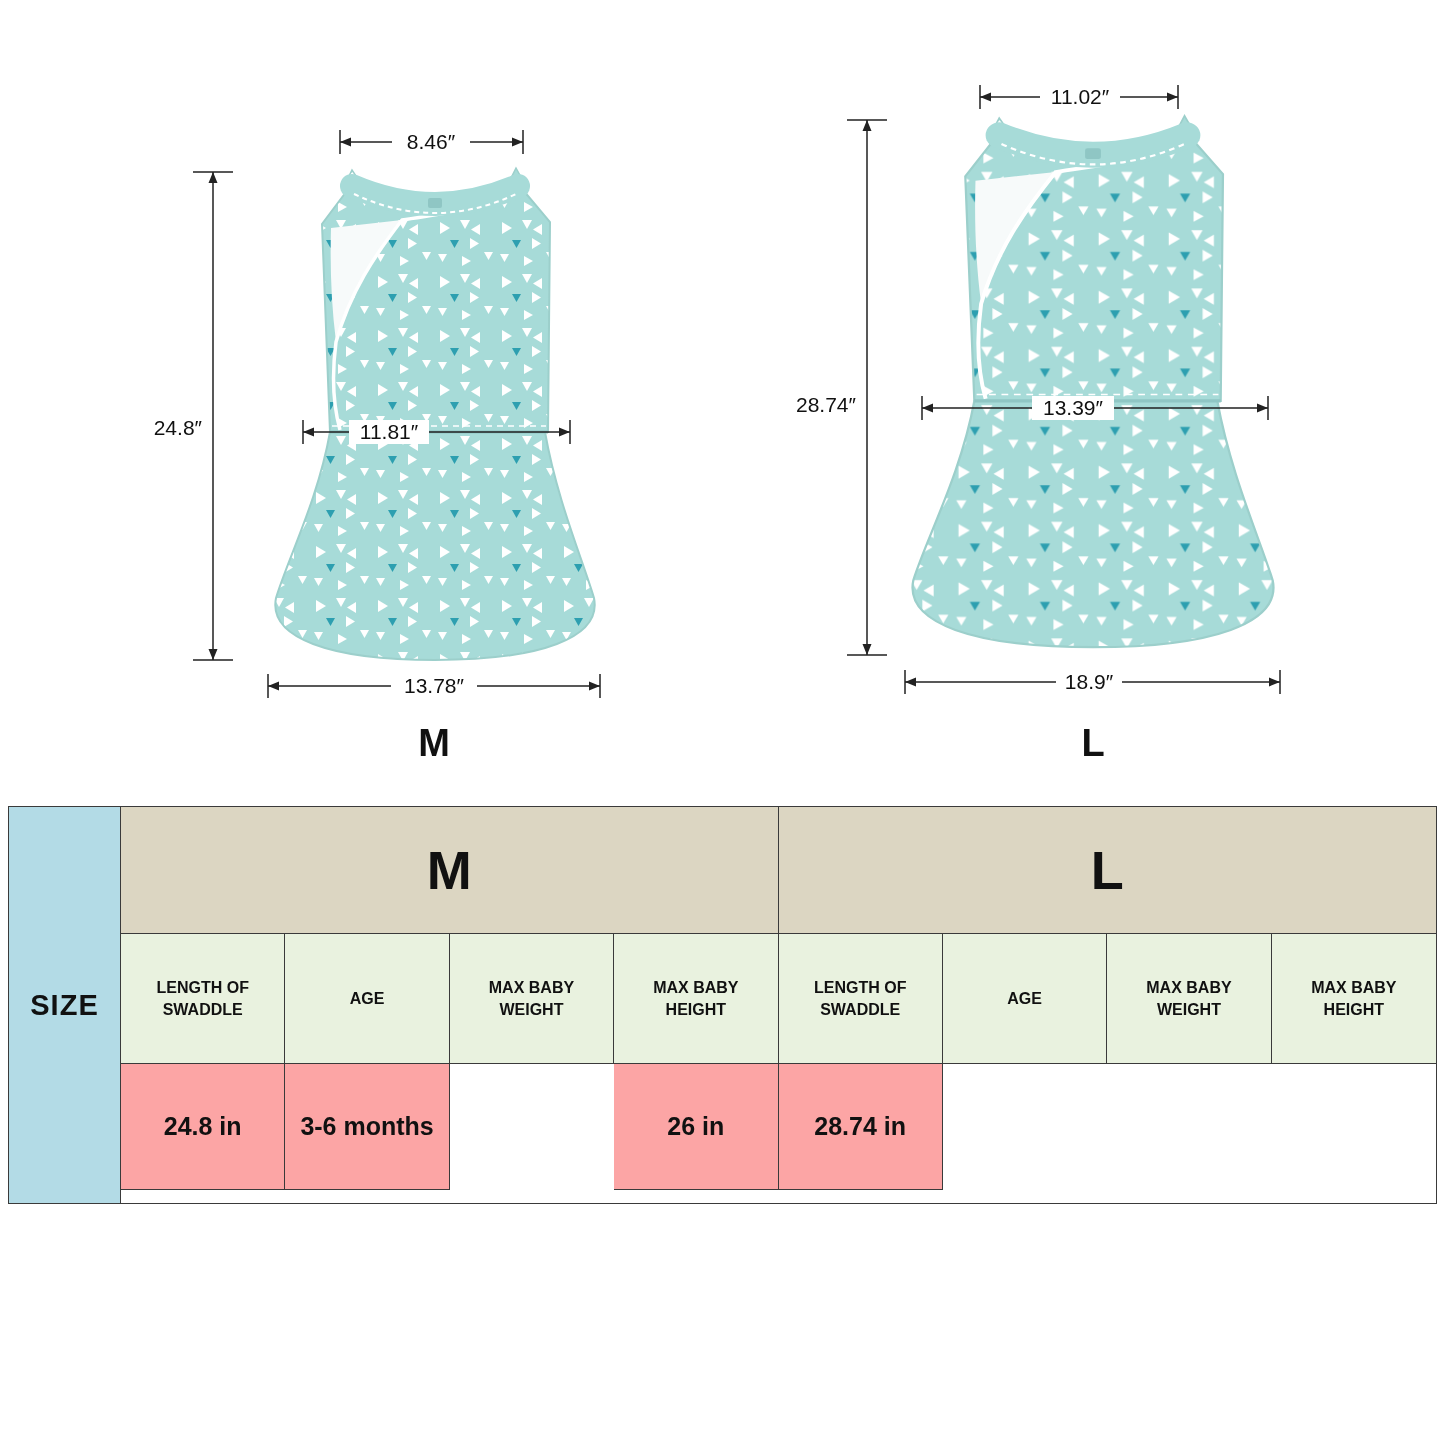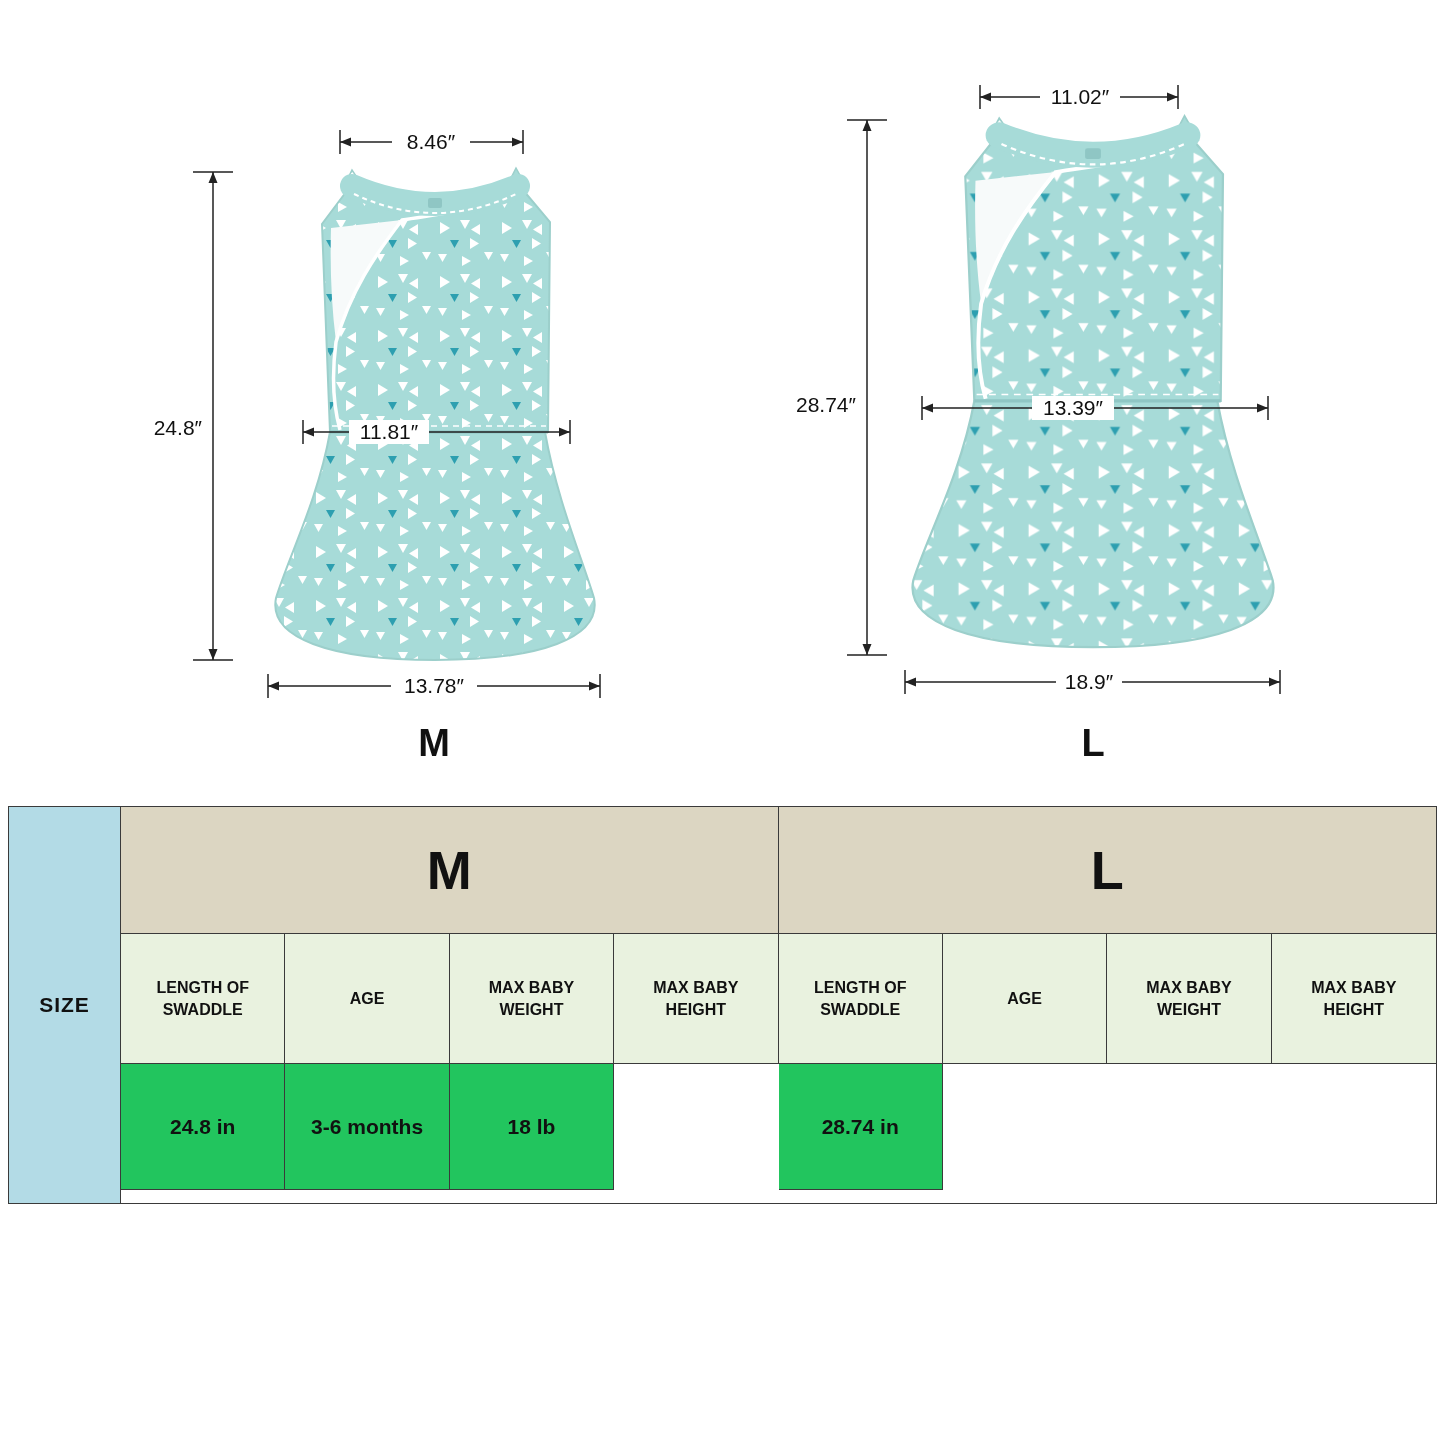--- a/index.html
+++ b/index.html
@@ -30,34 +30,34 @@
   }
   .cell {
     display:flex; align-items:center; justify-content:center;
     text-align:center; box-sizing:border-box; color:#111;
   }
   .br { border-right:1px solid #3a3a3a; }
   .bb { border-bottom:1px solid #3a3a3a; }
   .size-cell {
     grid-column:1; grid-row:1 / 5;
     background:#b3dbe6;
-    font-size:21px; font-weight:bold; letter-spacing:1px;
+    font-size:29px; font-weight:bold; letter-spacing:1px;
   }
   .group-header {
     background:#dcd6c2;
     font-size:54px; font-weight:bold;
   }
   .col-header {
     background:#e9f2df;
     font-size:16px; font-weight:bold; line-height:1.35;
     padding:0 14px;
   }
   .value-cell {
-    background:#22c55e;
-    font-size:21px; font-weight:bold;
+    background:#fca5a5;
+    font-size:25px; font-weight:bold;
   }
   .strip-cell { background:#ffffff; grid-column:2 / 10; grid-row:4; }
 </style>
 </head>
 <body>
 
 <div class="page">
 
   <svg class="diagram-svg" width="1445" height="800" viewBox="0 0 1445 800">
     <defs>
@@ -171,19 +171,19 @@
     <div class="cell col-header br bb" style="grid-column:3; grid-row:2;">AGE</div>
     <div class="cell col-header br bb" style="grid-column:4; grid-row:2;">MAX BABY WEIGHT</div>
     <div class="cell col-header br bb" style="grid-column:5; grid-row:2;">MAX BABY HEIGHT</div>
     <div class="cell col-header br bb" style="grid-column:6; grid-row:2;">LENGTH OF SWADDLE</div>
     <div class="cell col-header br bb" style="grid-column:7; grid-row:2;">AGE</div>
     <div class="cell col-header br bb" style="grid-column:8; grid-row:2;">MAX BABY WEIGHT</div>
     <div class="cell col-header bb" style="grid-column:9; grid-row:2;">MAX BABY HEIGHT</div>
 
     <div class="cell value-cell br bb" style="grid-column:2; grid-row:3;">24.8 in</div>
     <div class="cell value-cell br bb" style="grid-column:3; grid-row:3;text-align:right;">3-6 months</div>
-    <div class="cell value-cell br bb" style="grid-column:4; grid-row:3;">18 lb</div>
+    <div class="cell value-cell br bb" style="grid-column:5; grid-row:3;">26 in</div>
     <div class="cell value-cell br bb" style="grid-column:6; grid-row:3;">28.74 in</div>
 
     <div class="cell strip-cell"></div>
   </div>
 
 </div>
 
 </body></html>

